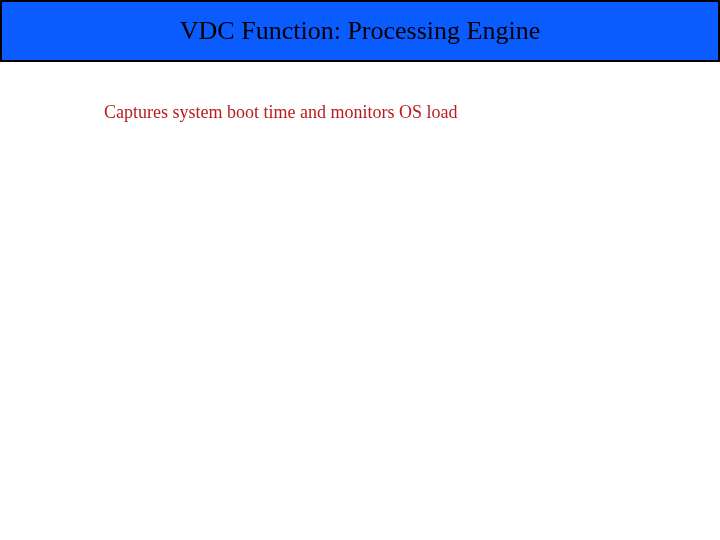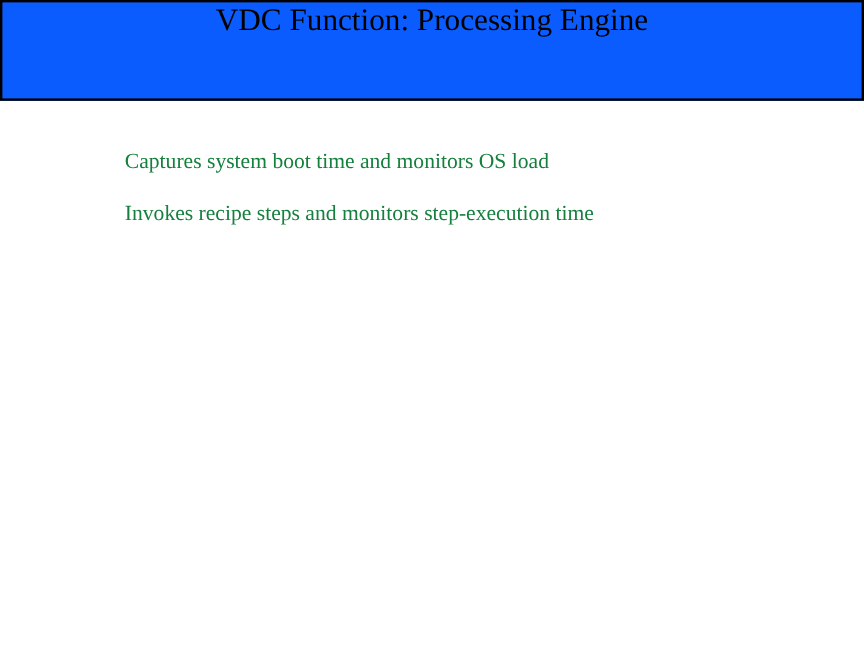--- a/index.html
+++ b/index.html
@@ -9,44 +9,44 @@
     }
     body {
       width: 720px;
       height: 540px;
       background: #ffffff;
       font-family: "Times New Roman", Times, serif;
       overflow: hidden;
     }
     .header {
       width: 100%;
-      height: 84px;
+      height: 62px;
       background: #0B5CFF;
       border: 2px solid #000000;
       display: flex;
+      align-items: center;
       justify-content: center;
     }
     .header-title {
       color: #000000;
       font-size: 26px;
       font-weight: normal;
     }
     .content {
       padding: 40px 0 0 104px;
     }
     .bullet-item {
-      color: #15803d;
+      color: #b91c1c;
       font-size: 18px;
       margin-bottom: 22px;
       font-weight: normal;
     }
   </style>
 </head>
 <body>
 
 <div class="header">
   <span class="header-title">VDC Function: Processing Engine</span>
 </div>
 
 <div class="content">
   <div class="bullet-item">Captures system boot time and monitors OS load</div>
-  <div class="bullet-item">Invokes recipe steps and monitors step-execution time</div>
 </div>
 
 </body></html>

